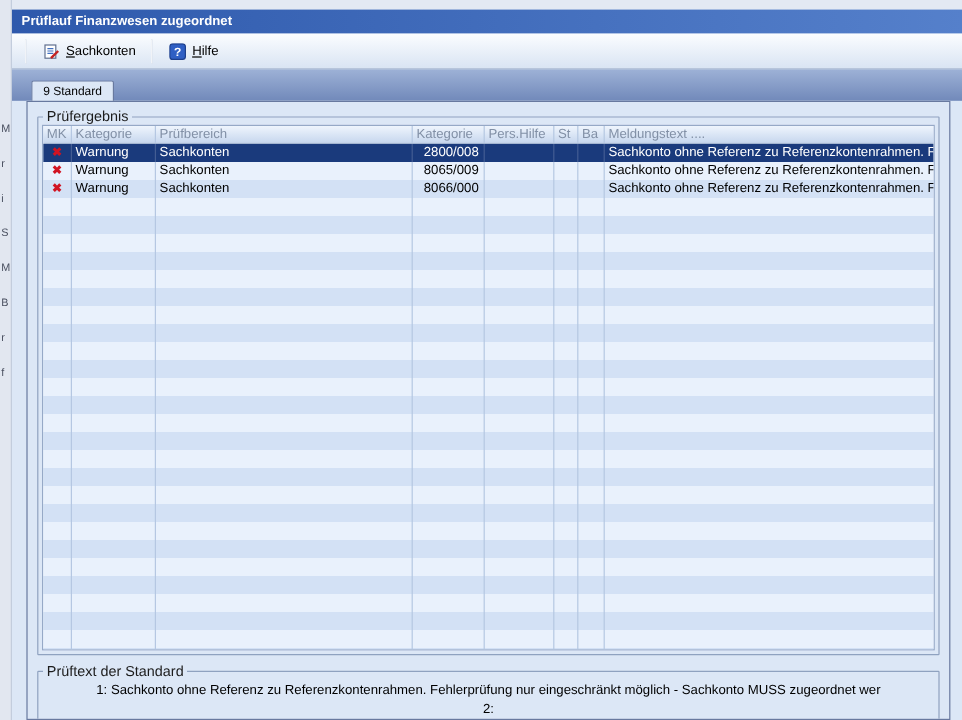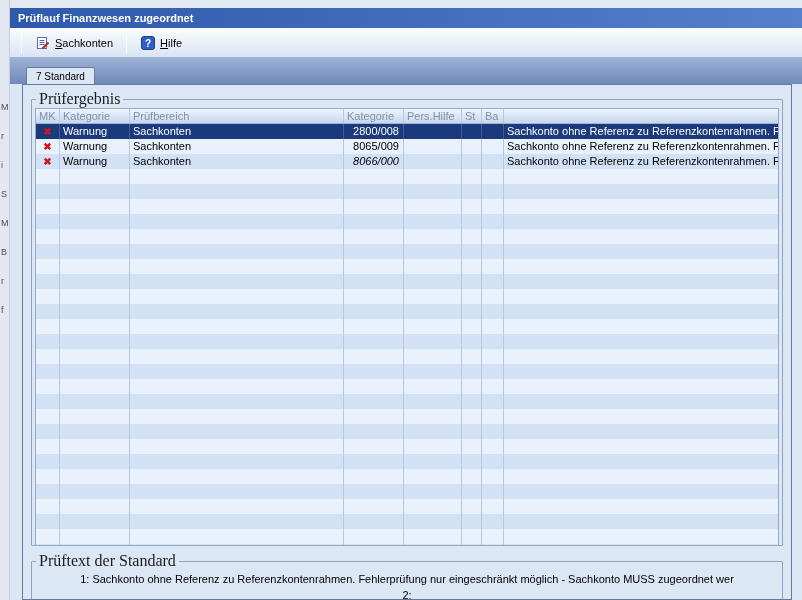--- a/index.html
+++ b/index.html
@@ -42,21 +42,21 @@
     display:flex; align-items:flex-end; padding-left:16px; }
   .tab { height:18px; background:#dce7f6; border:1px solid #68799f; border-bottom:none;
     border-radius:2px 2px 0 0; padding:0 9px; display:flex; align-items:center;
     font-size:10px; position:relative; top:1px; }
 
   .page { flex:1; background:#dce7f6; border:1px solid #68799f;
     margin:0 10px 0 12px; padding-top:5px; overflow:hidden; position:relative; }
 
   fieldset.group { border:1px solid #8fa2c0; border-radius:1px; margin:0 8px; padding:0;
     min-width:0; background:transparent; }
-  fieldset.group legend { font-size:16px; color:#1c1c1c; padding:0 3px; margin-left:4px;font-family:Liberation Serif, serif; }
+  fieldset.group legend { font-size:12px; color:#1c1c1c; padding:0 3px; margin-left:4px; }
 
   .result-group { height:456px; }
   .grid { margin:0 3px 3px 3px; height:438px; border:1px solid #96a9c7;
     overflow:hidden; background:#e9f1fc; }
   .hrow { display:flex; height:15px;
     background:linear-gradient(#eff5fd, #c7d7ee);
     border-bottom:1px solid #a3b5d1; }
   .cell { flex-shrink:0; padding-left:3px; border-right:1px solid #b5c7e2;
     font-size:11px; line-height:14px; white-space:nowrap; overflow:hidden; }
   .hcell { color:#8290a6; }
@@ -115,37 +115,38 @@
           <rect x="0.5" y="0.5" width="13" height="13" rx="2.5" fill="#2f5fc4" stroke="#1d3f8c"></rect>
           <text x="7" y="10.5" text-anchor="middle" font-size="10" font-weight="bold" fill="#ffffff" font-family="Liberation Sans, sans-serif">?</text>
         </svg>
       </span>
       <span class="lbl">Hilfe</span>
     </button>
   </div>
 
   <div class="tabband">
     <div class="tab">
-      <span>7 Standard</span>
+      <span>9 Standard</span>
     </div>
   </div>
 
   <div class="page">
 
     <fieldset class="group result-group">
       <legend>Prüfergebnis</legend>
       <div class="grid">
         <div class="hrow" id="thead">
             <div class="cell hcell" style="width: 24px;">MK</div>
             <div class="cell hcell" style="width: 70px;">Kategorie</div>
             <div class="cell hcell" style="width: 214px;">Prüfbereich</div>
             <div class="cell hcell" style="width: 60px;">Kategorie</div>
             <div class="cell hcell" style="width: 58px;">Pers.Hilfe</div>
             <div class="cell hcell" style="width: 20px;">St</div>
             <div class="cell hcell" style="width: 22px;">Ba</div>
+            <div class="cell hcell grow">Meldungstext ....</div>
           </div>
         <div id="tbody">
             <div class="row dark selected">
               <div class="cell mk" style="width: 24px;"><span class="xicon">✖</span></div>
               <div class="cell" style="width: 70px;">Warnung</div>
               <div class="cell" style="width: 214px;">Sachkonten</div>
               <div class="cell num" style="width: 60px;">2800/008</div>
               <div class="cell" style="width: 58px;"></div>
               <div class="cell" style="width: 20px;"></div>
               <div class="cell" style="width: 22px;"></div>
@@ -158,21 +159,21 @@
               <div class="cell num" style="width: 60px;">8065/009</div>
               <div class="cell" style="width: 58px;"></div>
               <div class="cell" style="width: 20px;"></div>
               <div class="cell" style="width: 22px;"></div>
               <div class="cell grow">Sachkonto ohne Referenz zu Referenzkontenrahmen. Fehler...</div>
             </div>
             <div class="row dark">
               <div class="cell mk" style="width: 24px;"><span class="xicon">✖</span></div>
               <div class="cell" style="width: 70px;">Warnung</div>
               <div class="cell" style="width: 214px;">Sachkonten</div>
-              <div class="cell num" style="width: 60px; font-style: italic;">8066/000</div>
+              <div class="cell num" style="width: 60px;">8066/000</div>
               <div class="cell" style="width: 58px;"></div>
               <div class="cell" style="width: 20px;"></div>
               <div class="cell" style="width: 22px;"></div>
               <div class="cell grow">Sachkonto ohne Referenz zu Referenzkontenrahmen. Fehler...</div>
             </div>
             <div class="row light">
               <div class="cell mk" style="width: 24px;"></div>
               <div class="cell" style="width: 70px;"></div>
               <div class="cell" style="width: 214px;"></div>
               <div class="cell num" style="width: 60px;"></div>

